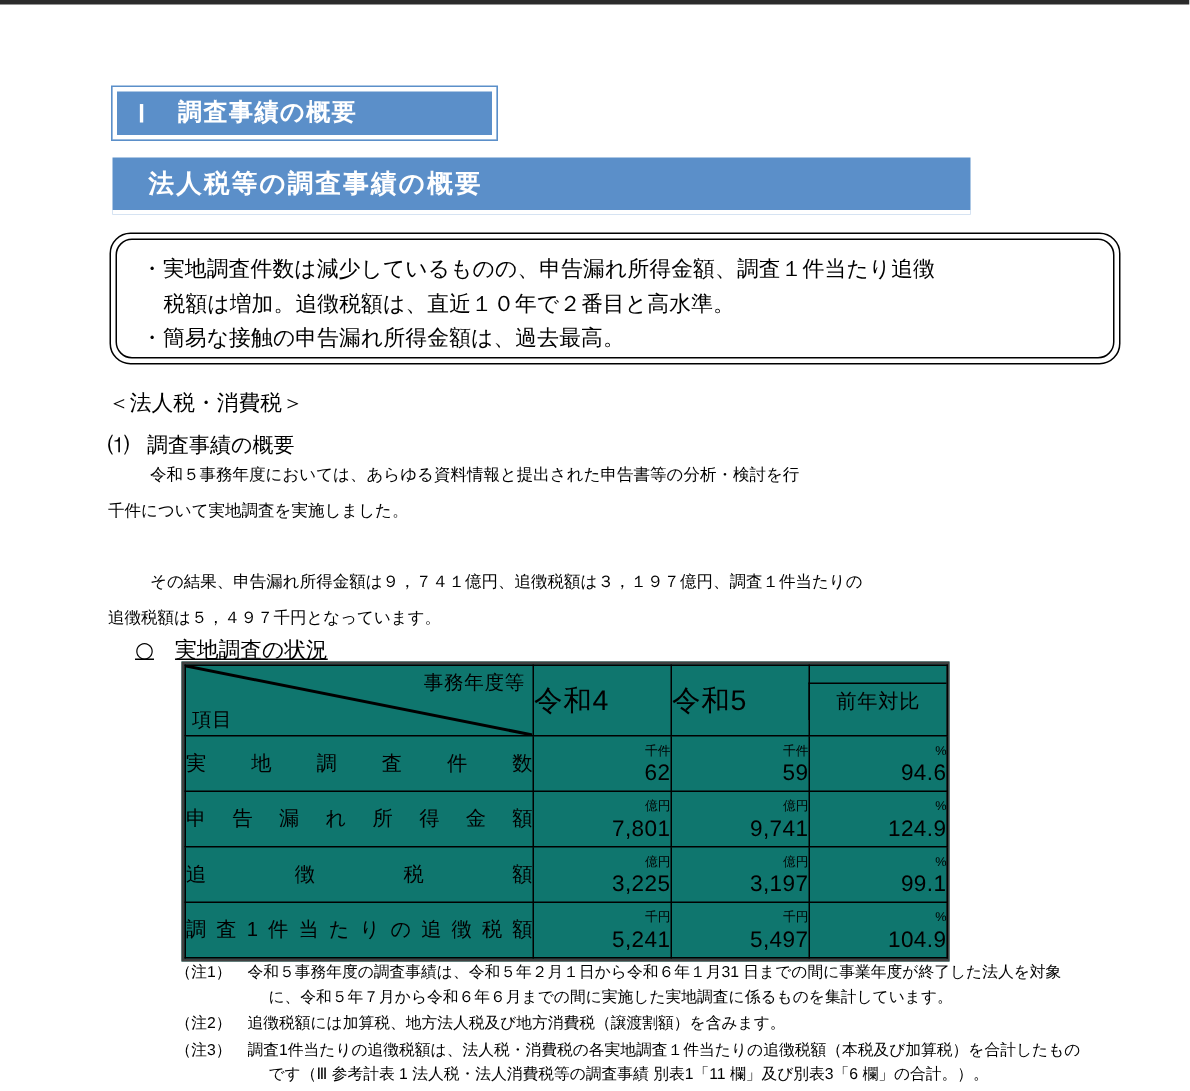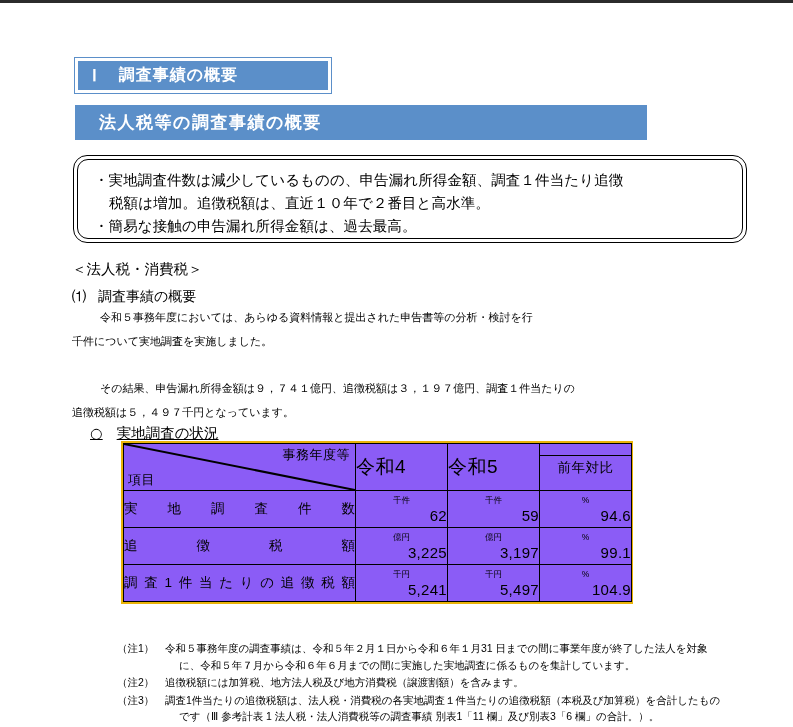--- a/index.html
+++ b/index.html
@@ -124,23 +124,23 @@
     text-decoration: underline;
   }
   .circle-head .mark { font-family: "DejaVu Sans", sans-serif; }
   .circle-head .ch-text { margin-left: 14px; }
 
   
   .tbl-wrap {
     position: absolute;
     left: 121px; top: 441px;
     width: 512px;
-    border: 2px solid #eab308;
+    border: 2px solid #404040;
     box-sizing: border-box;
-    background: #8b5cf6;
+    background: #0f766e;
   }
   table.stats {
     border-collapse: collapse;
     width: 100%;
     table-layout: fixed;
   }
   table.stats td {
     border: 1px solid #000000;
     padding: 0;
     vertical-align: middle;
@@ -211,21 +211,21 @@
     vertical-align: bottom;
     padding-bottom: 5px;
   }
   td.val {
     height: 36px;
     position: relative;
     padding: 0 7px 0 0;
   }
   td.val .unit {
     display: block;
-    text-align: center;
+    text-align: right;
     font-size: 8.5px;
     line-height: 11px;
     padding-top: 2px;
     letter-spacing: 0;
   }
   td.val .num {
     display: block;
     text-align: right;
     font-size: 15px;
     line-height: 19px;
@@ -331,20 +331,35 @@
         <td class="val">
           <span class="unit">千件</span>
           <span class="num">59</span>
         </td>
         <td class="val">
           <span class="unit">%</span>
           <span class="num">94.6</span>
         </td>
       </tr>
 
+      <tr>
+        <td class="rowlabel">申告漏れ所得金額</td>
+        <td class="val">
+          <span class="unit">億円</span>
+          <span class="num">7,801</span>
+        </td>
+        <td class="val">
+          <span class="unit">億円</span>
+          <span class="num">9,741</span>
+        </td>
+        <td class="val">
+          <span class="unit">%</span>
+          <span class="num">124.9</span>
+        </td>
+      </tr>
 
       <tr>
         <td class="rowlabel">追徴税額</td>
         <td class="val">
           <span class="unit">億円</span>
           <span class="num">3,225</span>
         </td>
         <td class="val">
           <span class="unit">億円</span>
           <span class="num">3,197</span>

